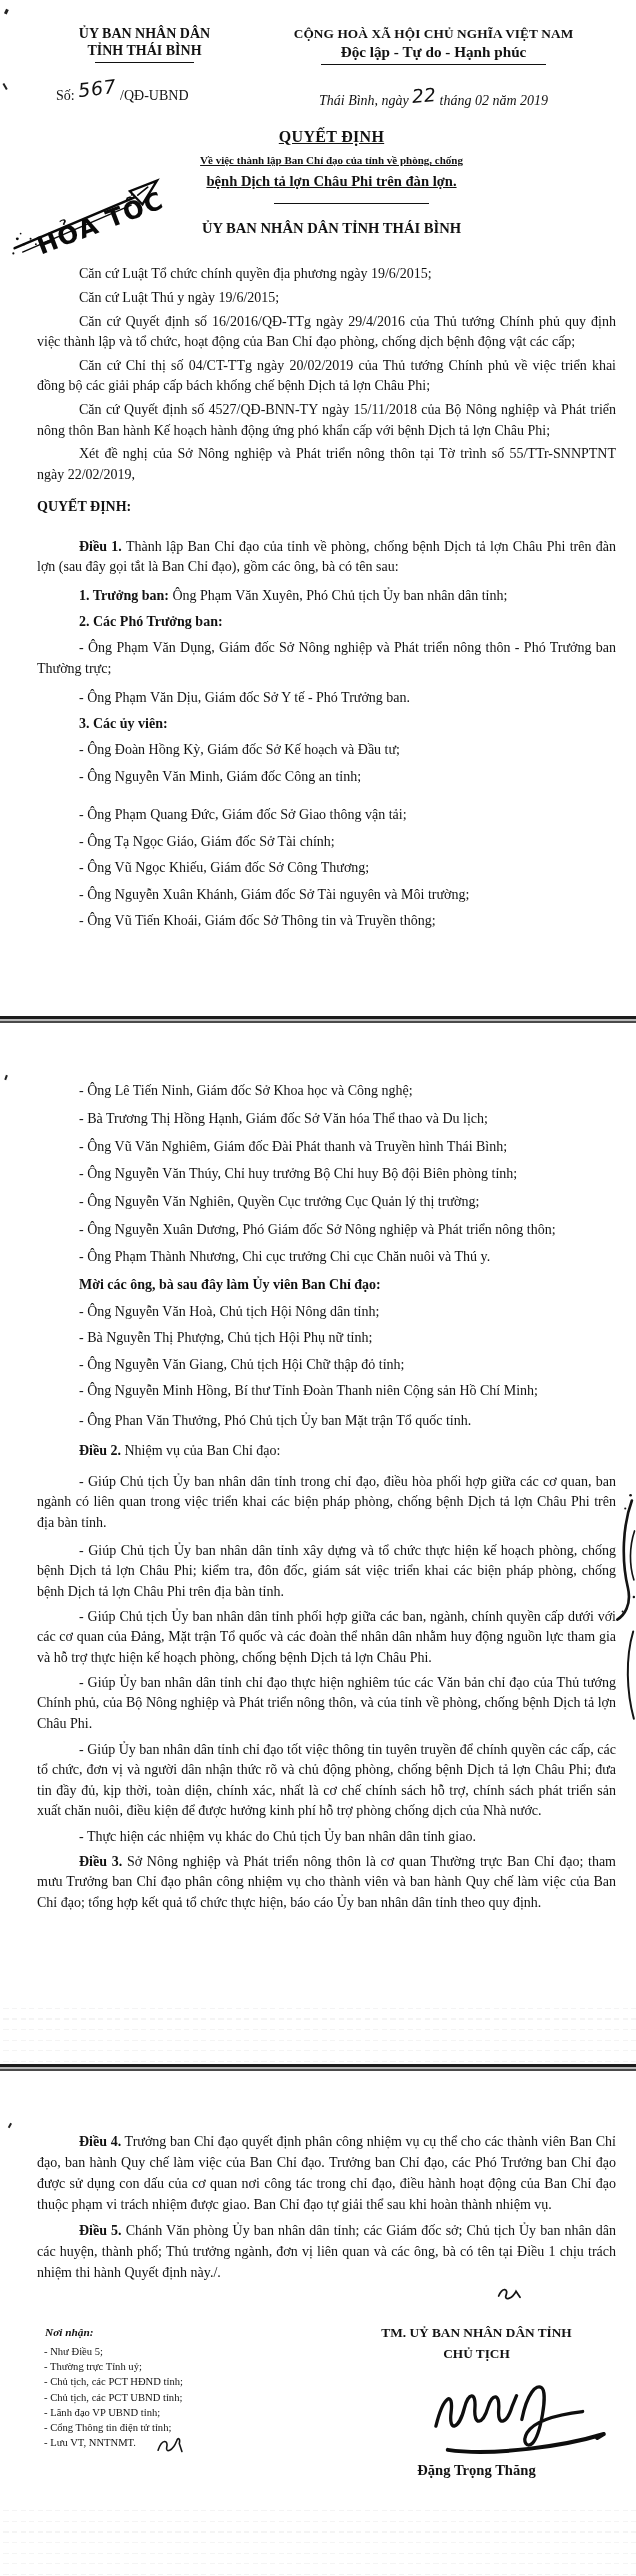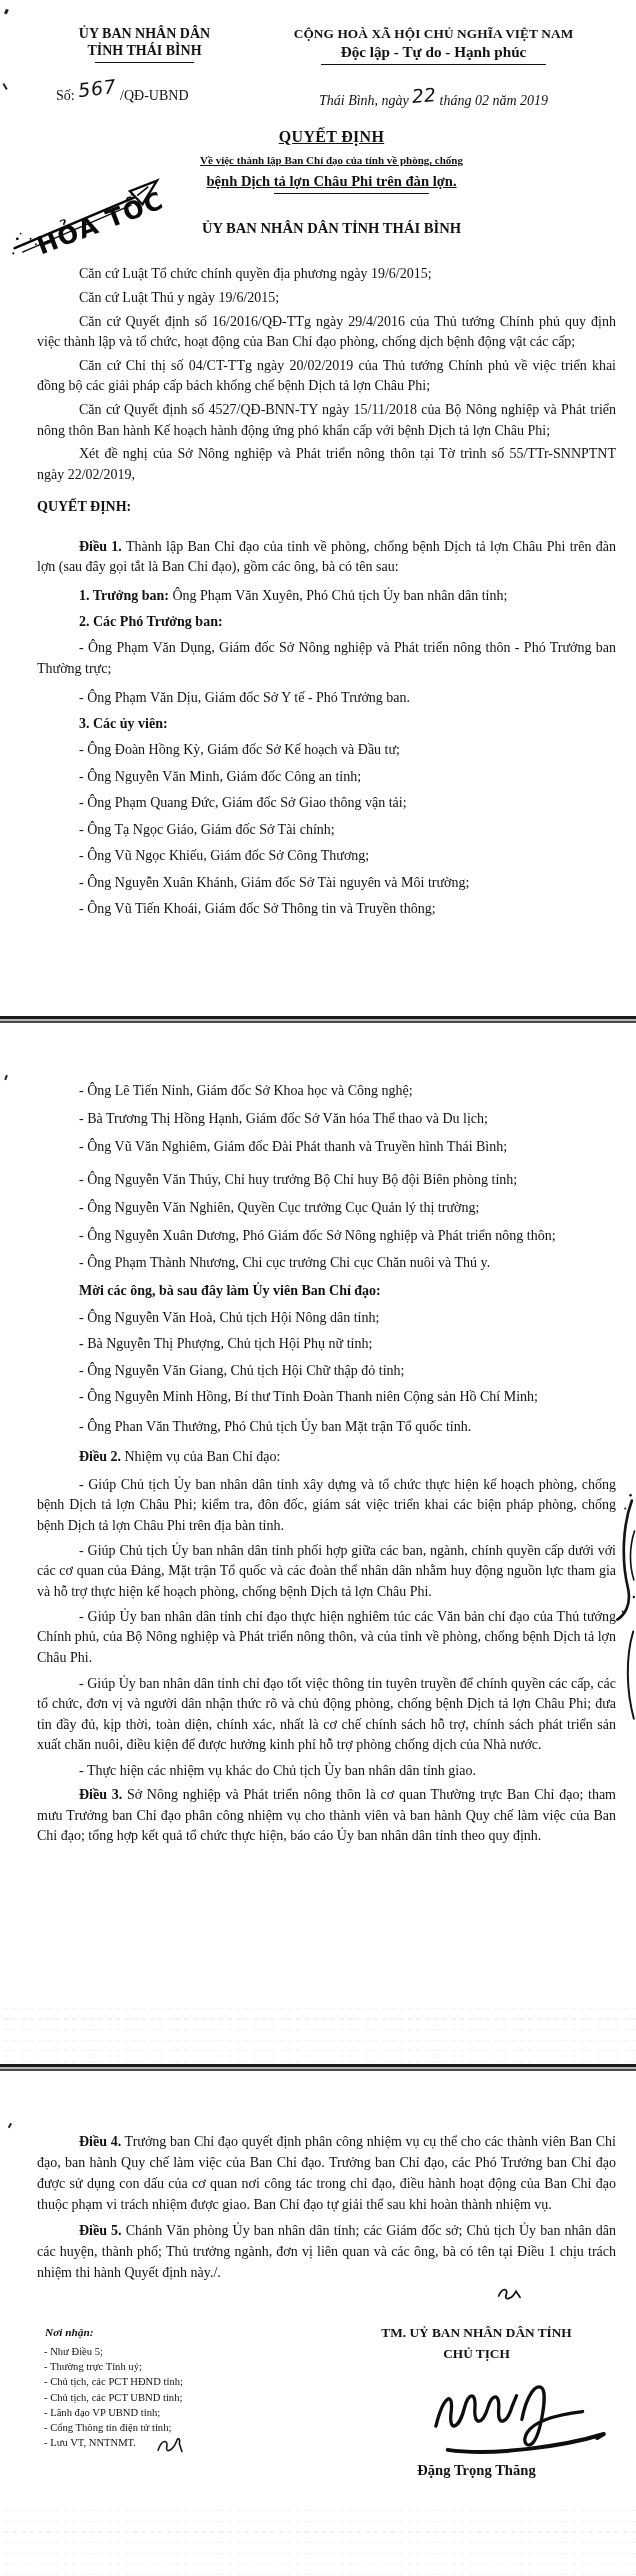--- a/index.html
+++ b/index.html
@@ -22,21 +22,21 @@
   .hdr-r .rule{width:225px;height:1.3px;background:#111;margin:2px auto 0;}
   .date-line{font-size:14px;font-style:italic;margin-top:22.5px;white-space:nowrap;}
   .hand2{font-family:"DejaVu Sans", sans-serif;font-style:italic;font-size:18.6px;
          display:inline-block;transform:rotate(-5deg);position:relative;top:-3.3px;}
 
   
   .title-blk{left:26.5px;top:127px;width:610px;text-align:center;text-decoration:underline;}
   .title-blk .t1{font-size:16px;font-weight:bold;line-height:20px;letter-spacing:0.3px;}
   .title-blk .t2{font-size:11px;font-weight:bold;line-height:20.5px;margin-top:3.3px;}
   .title-blk .t3{font-size:14.6px;font-weight:bold;line-height:20.5px;}
-  .u-part{border-bottom:1.3px solid #111;padding-bottom:4px;}
+  .u-part{border-bottom:1.3px solid #111;padding-bottom:14px;}
   .issuer{left:26.5px;top:220px;width:610px;text-align:center;font-size:14.6px;font-weight:bold;line-height:17px;}
 
   
   .flow{width:579px;}
   .flow p{margin:0;text-align:justify;text-indent:42px;font-size:14px;line-height:20.5px;}
   #flow1{left:37px;top:264px;}
   #flow2{left:37px;top:1081px;}
   #flow3{left:37px;top:2128px;}
   #flow3 p{line-height:21px;}
   .decide{font-size:15.2px;font-weight:bold;text-align:center;text-indent:0 !important;line-height:21px;}
@@ -138,46 +138,47 @@
 
     <p style="margin-top:8px"><b>1. Trưởng ban:</b><span> Ông Phạm Văn Xuyên, Phó Chủ tịch Ủy ban nhân dân tỉnh;</span></p>
 
     <p class="b" style="margin-top:5.3px">2. Các Phó Trưởng ban:</p>
     <p style="margin-top:6px">- Ông Phạm Văn Dụng, Giám đốc Sở Nông nghiệp và Phát triển nông thôn - Phó Trưởng ban Thường trực;</p>
     <p style="margin-top:8.6px">- Ông Phạm Văn Dịu, Giám đốc Sở Y tế - Phó Trưởng ban.</p>
 
     <p class="b" style="margin-top:5.3px">3. Các ủy viên:</p>
     <p style="margin-top:6px">- Ông Đoàn Hồng Kỳ, Giám đốc Sở Kế hoạch và Đầu tư;</p>
     <p style="margin-top:6px">- Ông Nguyễn Văn Minh, Giám đốc Công an tỉnh;</p>
-    <p style="margin-top:6px">- Ông Phạm Quang Đức, Giám đốc Sở Giao thông vận tải;</p>
+    <p style="margin-top:18px">- Ông Phạm Quang Đức, Giám đốc Sở Giao thông vận tải;</p>
     <p style="margin-top:6px">- Ông Tạ Ngọc Giáo, Giám đốc Sở Tài chính;</p>
     <p style="margin-top:6px">- Ông Vũ Ngọc Khiếu, Giám đốc Sở Công Thương;</p>
     <p style="margin-top:6px">- Ông Nguyễn Xuân Khánh, Giám đốc Sở Tài nguyên và Môi trường;</p>
     <p style="margin-top:6px">- Ông Vũ Tiến Khoái, Giám đốc Sở Thông tin và Truyền thông;</p>
   </div>
 
   <div class="abs sep" id="sep1"></div>
 
   <div class="abs flow" id="flow2">
     <p style="margin-top:0">- Ông Lê Tiến Ninh, Giám đốc Sở Khoa học và Công nghệ;</p>
     <p style="margin-top:7.3px">- Bà Trương Thị Hồng Hạnh, Giám đốc Sở Văn hóa Thể thao và Du lịch;</p>
     <p style="margin-top:7.3px">- Ông Vũ Văn Nghiêm, Giám đốc Đài Phát thanh và Truyền hình Thái Bình;</p>
-    <p style="margin-top:13px">- Ông Nguyễn Văn Thúy, Chỉ huy trưởng Bộ Chỉ huy Bộ đội Biên phòng tỉnh;</p>
+    <p style="margin-top:7px">- Ông Nguyễn Văn Thúy, Chỉ huy trưởng Bộ Chỉ huy Bộ đội Biên phòng tỉnh;</p>
     <p style="margin-top:7.3px">- Ông Nguyễn Văn Nghiên, Quyền Cục trưởng Cục Quản lý thị trường;</p>
     <p style="margin-top:7.3px">- Ông Nguyễn Xuân Dương, Phó Giám đốc Sở Nông nghiệp và Phát triển nông thôn;</p>
     <p style="margin-top:7.3px">- Ông Phạm Thành Nhương, Chi cục trưởng Chi cục Chăn nuôi và Thú y.</p>
 
     <p class="b" style="margin-top:7.3px">Mời các ông, bà sau đây làm Ủy viên Ban Chỉ đạo:</p>
     <p style="margin-top:6px">- Ông Nguyễn Văn Hoà, Chủ tịch Hội Nông dân tỉnh;</p>
     <p style="margin-top:6px">- Bà Nguyễn Thị Phượng, Chủ tịch Hội Phụ nữ tỉnh;</p>
     <p style="margin-top:6px">- Ông Nguyễn Văn Giang, Chủ tịch Hội Chữ thập đỏ tỉnh;</p>
     <p style="margin-top:6px">- Ông Nguyễn Minh Hồng, Bí thư Tỉnh Đoàn Thanh niên Cộng sản Hồ Chí Minh;</p>
     <p style="margin-top:9.3px">- Ông Phan Văn Thưởng, Phó Chủ tịch Ủy ban Mặt trận Tổ quốc tỉnh.</p>
 
     <p style="margin-top:9.3px"><b>Điều 2.</b><span> Nhiệm vụ của Ban Chỉ đạo:</span></p>
+    <p style="margin-top:10.6px">- Giúp Chủ tịch Ủy ban nhân dân tỉnh trong chỉ đạo, điều hòa phối hợp giữa các cơ quan, ban ngành có liên quan trong việc triển khai các biện pháp phòng, chống bệnh Dịch tả lợn Châu Phi trên địa bàn tỉnh.</p>
     <p style="margin-top:7.3px">- Giúp Chủ tịch Ủy ban nhân dân tỉnh xây dựng và tổ chức thực hiện kế hoạch phòng, chống bệnh Dịch tả lợn Châu Phi; kiểm tra, đôn đốc, giám sát việc triển khai các biện pháp phòng, chống bệnh Dịch tả lợn Châu Phi trên địa bàn tỉnh.</p>
     <p style="margin-top:4.6px">- Giúp Chủ tịch Ủy ban nhân dân tỉnh phối hợp giữa các ban, ngành, chính quyền cấp dưới với các cơ quan của Đảng, Mặt trận Tổ quốc và các đoàn thể nhân dân nhằm huy động nguồn lực tham gia và hỗ trợ thực hiện kế hoạch phòng, chống bệnh Dịch tả lợn Châu Phi.</p>
     <p style="margin-top:4.6px">- Giúp Ủy ban nhân dân tỉnh chỉ đạo thực hiện nghiêm túc các Văn bản chỉ đạo của Thủ tướng Chính phủ, của Bộ Nông nghiệp và Phát triển nông thôn, và của tỉnh về phòng, chống bệnh Dịch tả lợn Châu Phi.</p>
     <p style="margin-top:5.3px">- Giúp Ủy ban nhân dân tỉnh chỉ đạo tốt việc thông tin tuyên truyền để chính quyền các cấp, các tổ chức, đơn vị và người dân nhận thức rõ và chủ động phòng, chống bệnh Dịch tả lợn Châu Phi; đưa tin đầy đủ, kịp thời, toàn diện, chính xác, nhất là cơ chế chính sách hỗ trợ, chính sách phát triển sản xuất chăn nuôi, điều kiện để được hưởng kinh phí hỗ trợ phòng chống dịch của Nhà nước.</p>
     <p style="margin-top:5.3px">- Thực hiện các nhiệm vụ khác do Chủ tịch Ủy ban nhân dân tỉnh giao.</p>
 
     <p style="margin-top:4px"><b>Điều 3.</b><span> Sở Nông nghiệp và Phát triển nông thôn là cơ quan Thường trực Ban Chỉ đạo; tham mưu Trưởng ban Chỉ đạo phân công nhiệm vụ cho thành viên và ban hành Quy chế làm việc của Ban Chỉ đạo; tổng hợp kết quả tổ chức thực hiện, báo cáo Ủy ban nhân dân tỉnh theo quy định.</span></p>
   </div>
 
   <div class="abs" style="left:616px;top:1491px;width:20.5px;height:265px;">

